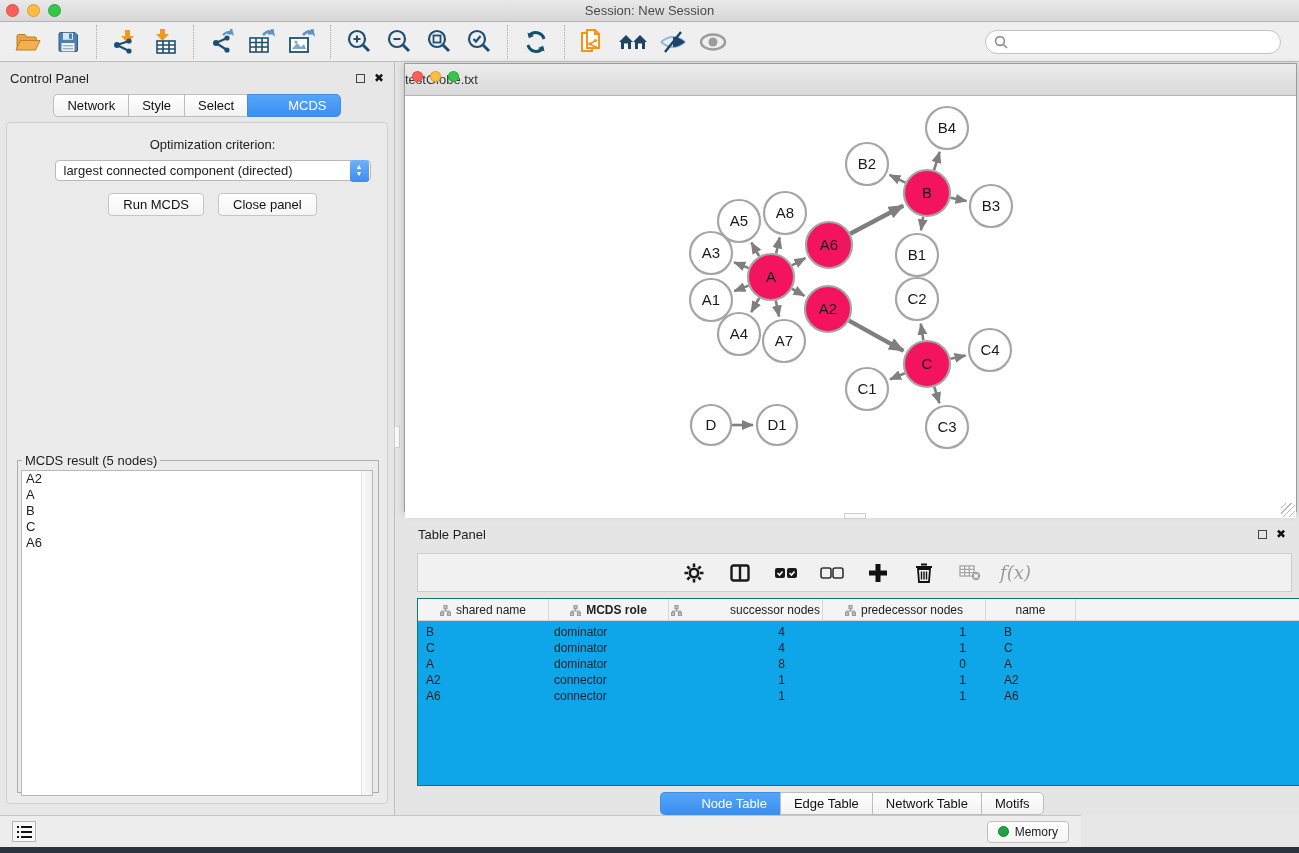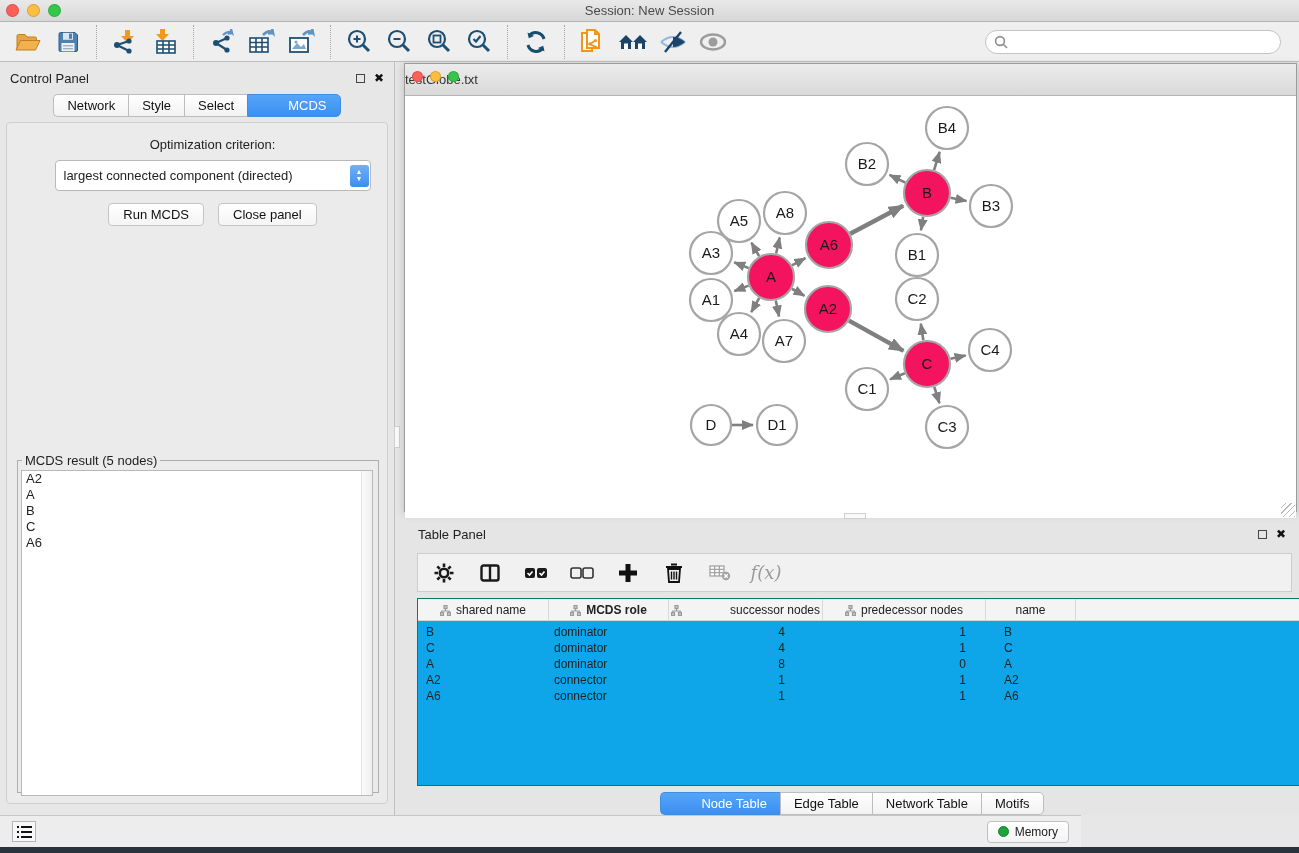--- a/index.html
+++ b/index.html
@@ -38,21 +38,21 @@
   .segtabs { display:flex; justify-content:center; }
   .seg { border:1px solid #BDBDBD; border-right:none; background:linear-gradient(#FFFFFF,#F2F2F2);
          padding:3px 13px; font-size:13px; color:#111; cursor:default; }
   .seg:first-child { border-radius:5px 0 0 5px; }
   .seg:last-child  { border-radius:0 5px 5px 0; border-right:1px solid #BDBDBD; }
   .seg.active { background:linear-gradient(#55A5F8,#3B8FF2); color:#fff; border-color:#3F8FE0;padding-left:40px; }
 
   .cp-content { position:absolute; left:6px; top:60px; width:382px; height:682px;
                 background:#EBEBEB; border:1px solid #CFCFCF; border-radius:4px;padding-left:31px; }
   .opt-label { text-align:center; margin-top:14px; font-size:13px; }
-  .mac-select { margin:8px auto 0; width:316px; height:31px; background:#fff; border:1px solid #B9B9B9;
+  .mac-select { margin:8px auto 0; width:316px; height:21px; background:#fff; border:1px solid #B9B9B9;
                 border-radius:4px; display:flex; align-items:center; position:relative; cursor:default;}
   .mac-select .val { flex:1; padding-left:8px; font-size:13px; white-space:nowrap; overflow:hidden; }
   .mac-select .stepper { width:19px; height:22px; border-radius:3px; margin-right:1px;
                 background:linear-gradient(#6FB1F7,#3D8DEF); display:flex; flex-direction:column;
                 align-items:center; justify-content:center; gap:1px; }
   .mac-select .stepper span { color:#fff; font-size:7px; line-height:6px; }
   .btn-row { display:flex; justify-content:center; gap:14px; margin-top:12px; }
   .mac-btn { height:23px; padding:0 14px; background:linear-gradient(#FFFFFF,#F4F4F4);
              border:1px solid #C5C5C5; border-radius:4px; font-size:13px; color:#111; cursor:default; }
 
@@ -77,21 +77,21 @@
   .netwin .wlights { position:absolute; left:7px; top:7px; display:flex; gap:7px; }
   .netwin .wlights .light { width:11px; height:11px; }
   .canvas { position:relative; width:891px; height:422px; background:#fff; }
   .resize-grip { position:absolute; right:1px; bottom:1px; width:14px; height:14px;
      background:repeating-linear-gradient(135deg,transparent 0 3px,#B9B9B9 3px 4px); }
 
   
   .table-panel { position:absolute; left:9px; top:458px; width:894px; height:295px; }
   .tp-header { height:28px; display:flex; align-items:center; padding:0 13px; }
   .tp-toolbar { position:absolute; left:12px; top:33px; width:875px; height:39px; background:#F1F1F1;
-                border:1px solid #CDCDCD; display:flex; align-items:center; gap:10px; padding:0 8px; }
+                border:1px solid #CDCDCD; display:flex; align-items:center; gap:10px; padding:0 8px;justify-content:center; }
   .tp-toolbar .tbtn { width:36px; height:32px; }
   .fx { font-family:"DejaVu Serif",serif; font-style:italic; color:#9A9A9A; font-size:18px; }
 
   .datatable { position:absolute; left:12px; top:78px; width:1046px; height:188px; background:#0ea5e9;
                border:1px solid #0f766e; overflow:hidden; }
   .thead { display:flex; height:22px; background:#F4F4F4; border-bottom:1px solid #D6D6D6; }
   .th { display:flex; align-items:center; justify-content:center; gap:5px; font-size:12px; color:#222;
         border-right:1px solid #D9D9D9; height:22px; }
   .th:nth-child(1){width:131px;} .th:nth-child(2){width:120px;font-weight:bold;} .th:nth-child(3){width:154px;gap:48px;}
   .th:nth-child(4){width:163px;} .th:nth-child(5){width:90px; border-right:1px solid #D9D9D9;}

